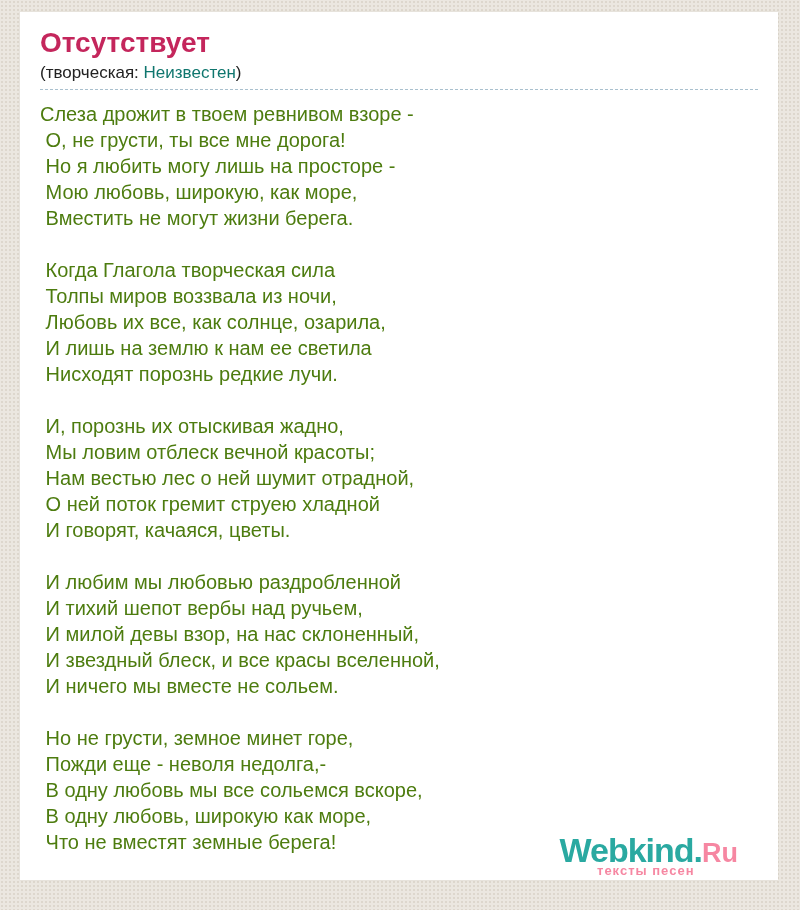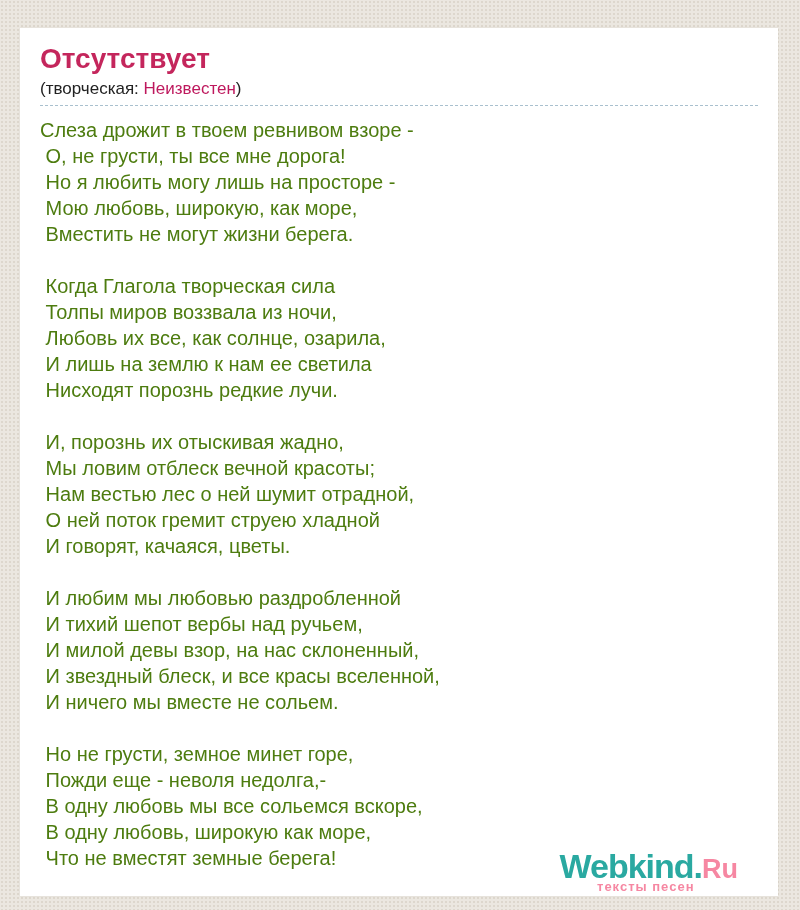--- a/index.html
+++ b/index.html
@@ -12,21 +12,21 @@
     font-family: "Liberation Sans", sans-serif;
     background-color: #ebe7e0;
     background-image: radial-gradient(#ddd7cd 1px, rgba(0,0,0,0) 1px);
     background-size: 4px 4px;
     overflow: hidden;
   }
   .card {
     position: relative;
     width: 758px;
     height: 868px;
-    margin: 28px 0 0 20px;
+    margin: 12px 0 0 20px;
     background: #ffffff;
     box-sizing: border-box;
     padding: 16px 20px 0 20px;
     box-shadow: 0 0 2px rgba(0,0,0,0.06);
   }
   .song-title {
     margin: 0;
     font-size: 28px;
     line-height: 30px;
     font-weight: bold;
@@ -35,21 +35,21 @@
   }
   .artist-line {
     margin: 5px 0 0 0;
     padding-bottom: 7px;
     font-size: 17px;
     line-height: 19px;
     color: #222222;
     border-bottom: 1px dashed #a9c0ce;
   }
   .artist-link {
-    color: #be185d;
+    color: #0f766e;
     cursor: pointer;
     text-decoration: none;
   }
   .lyrics {
     margin-top: 11px;
     font-size: 20px;
     line-height: 26px;
     color: #4d7c0f;
     white-space: pre-wrap;
   }

